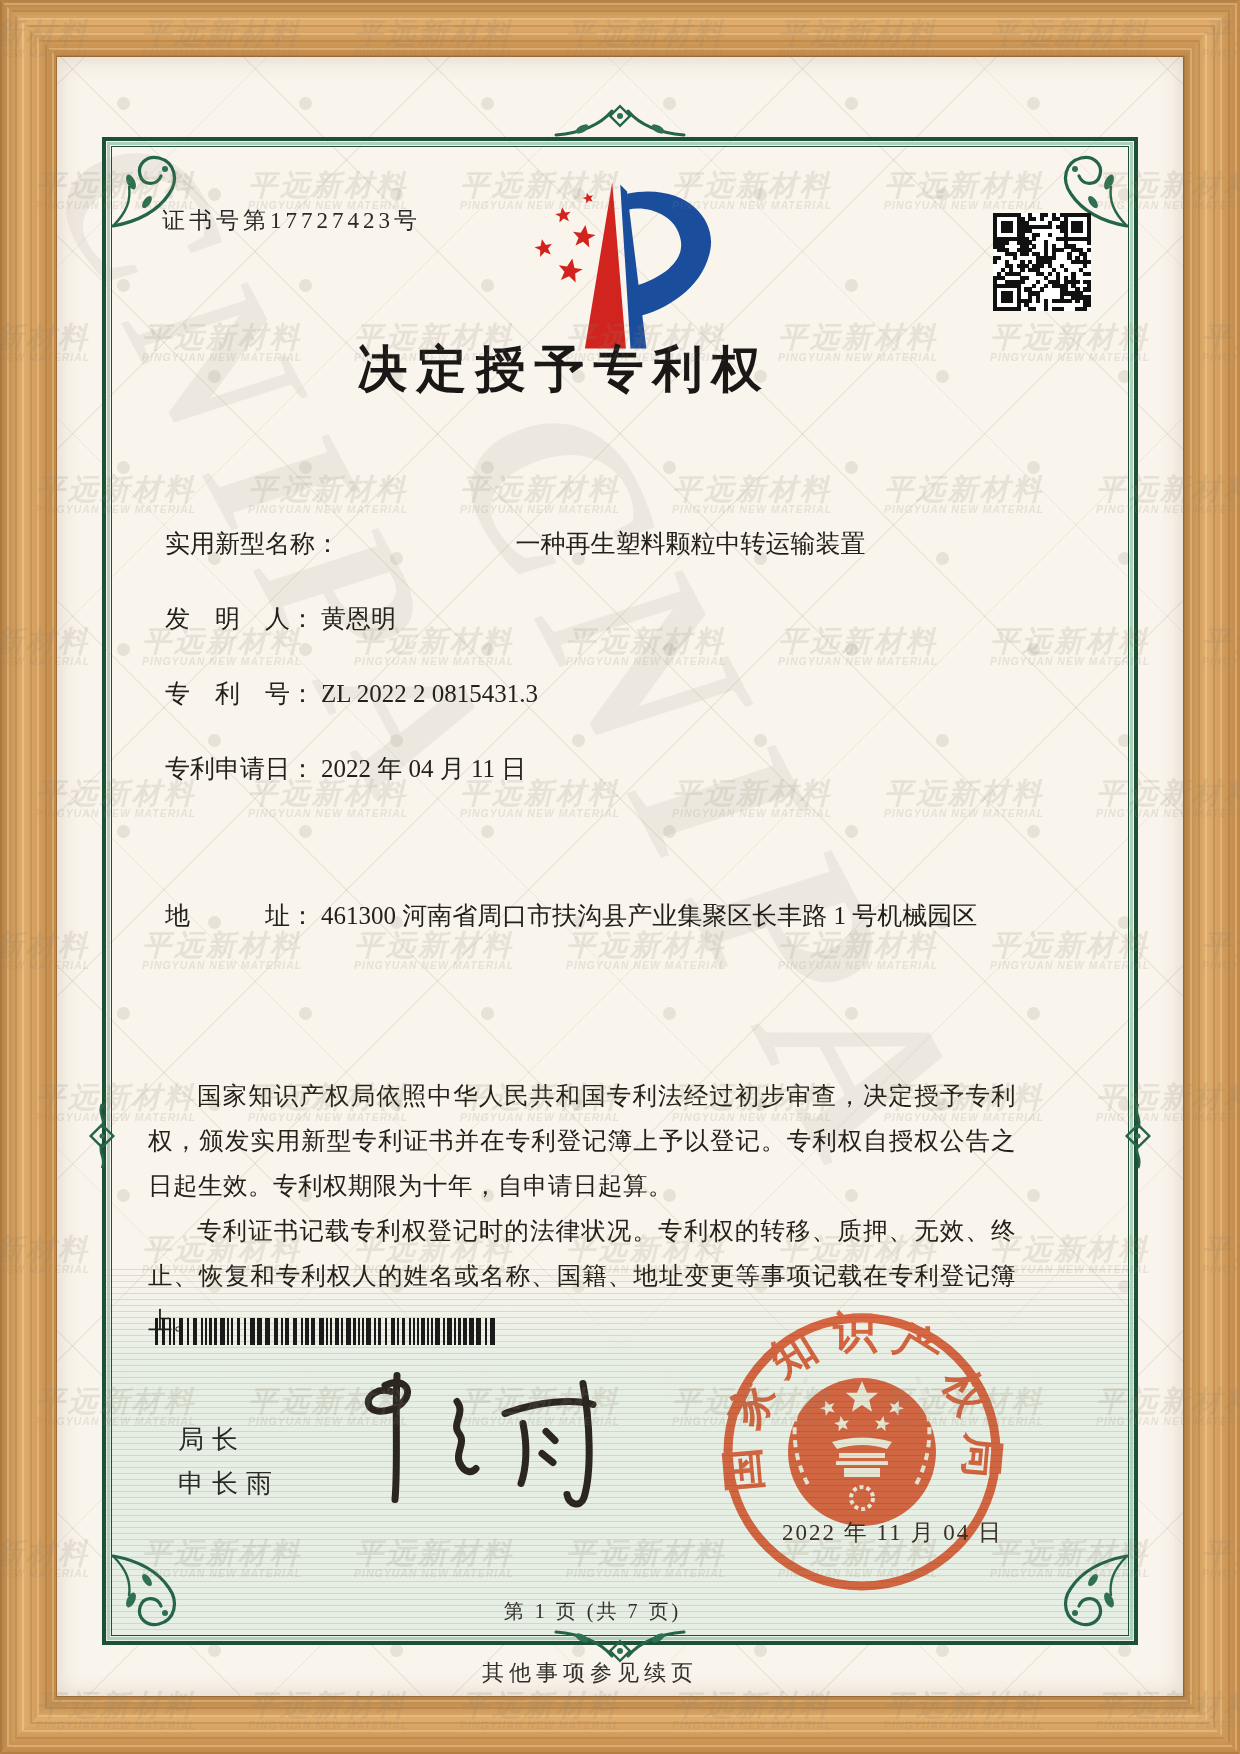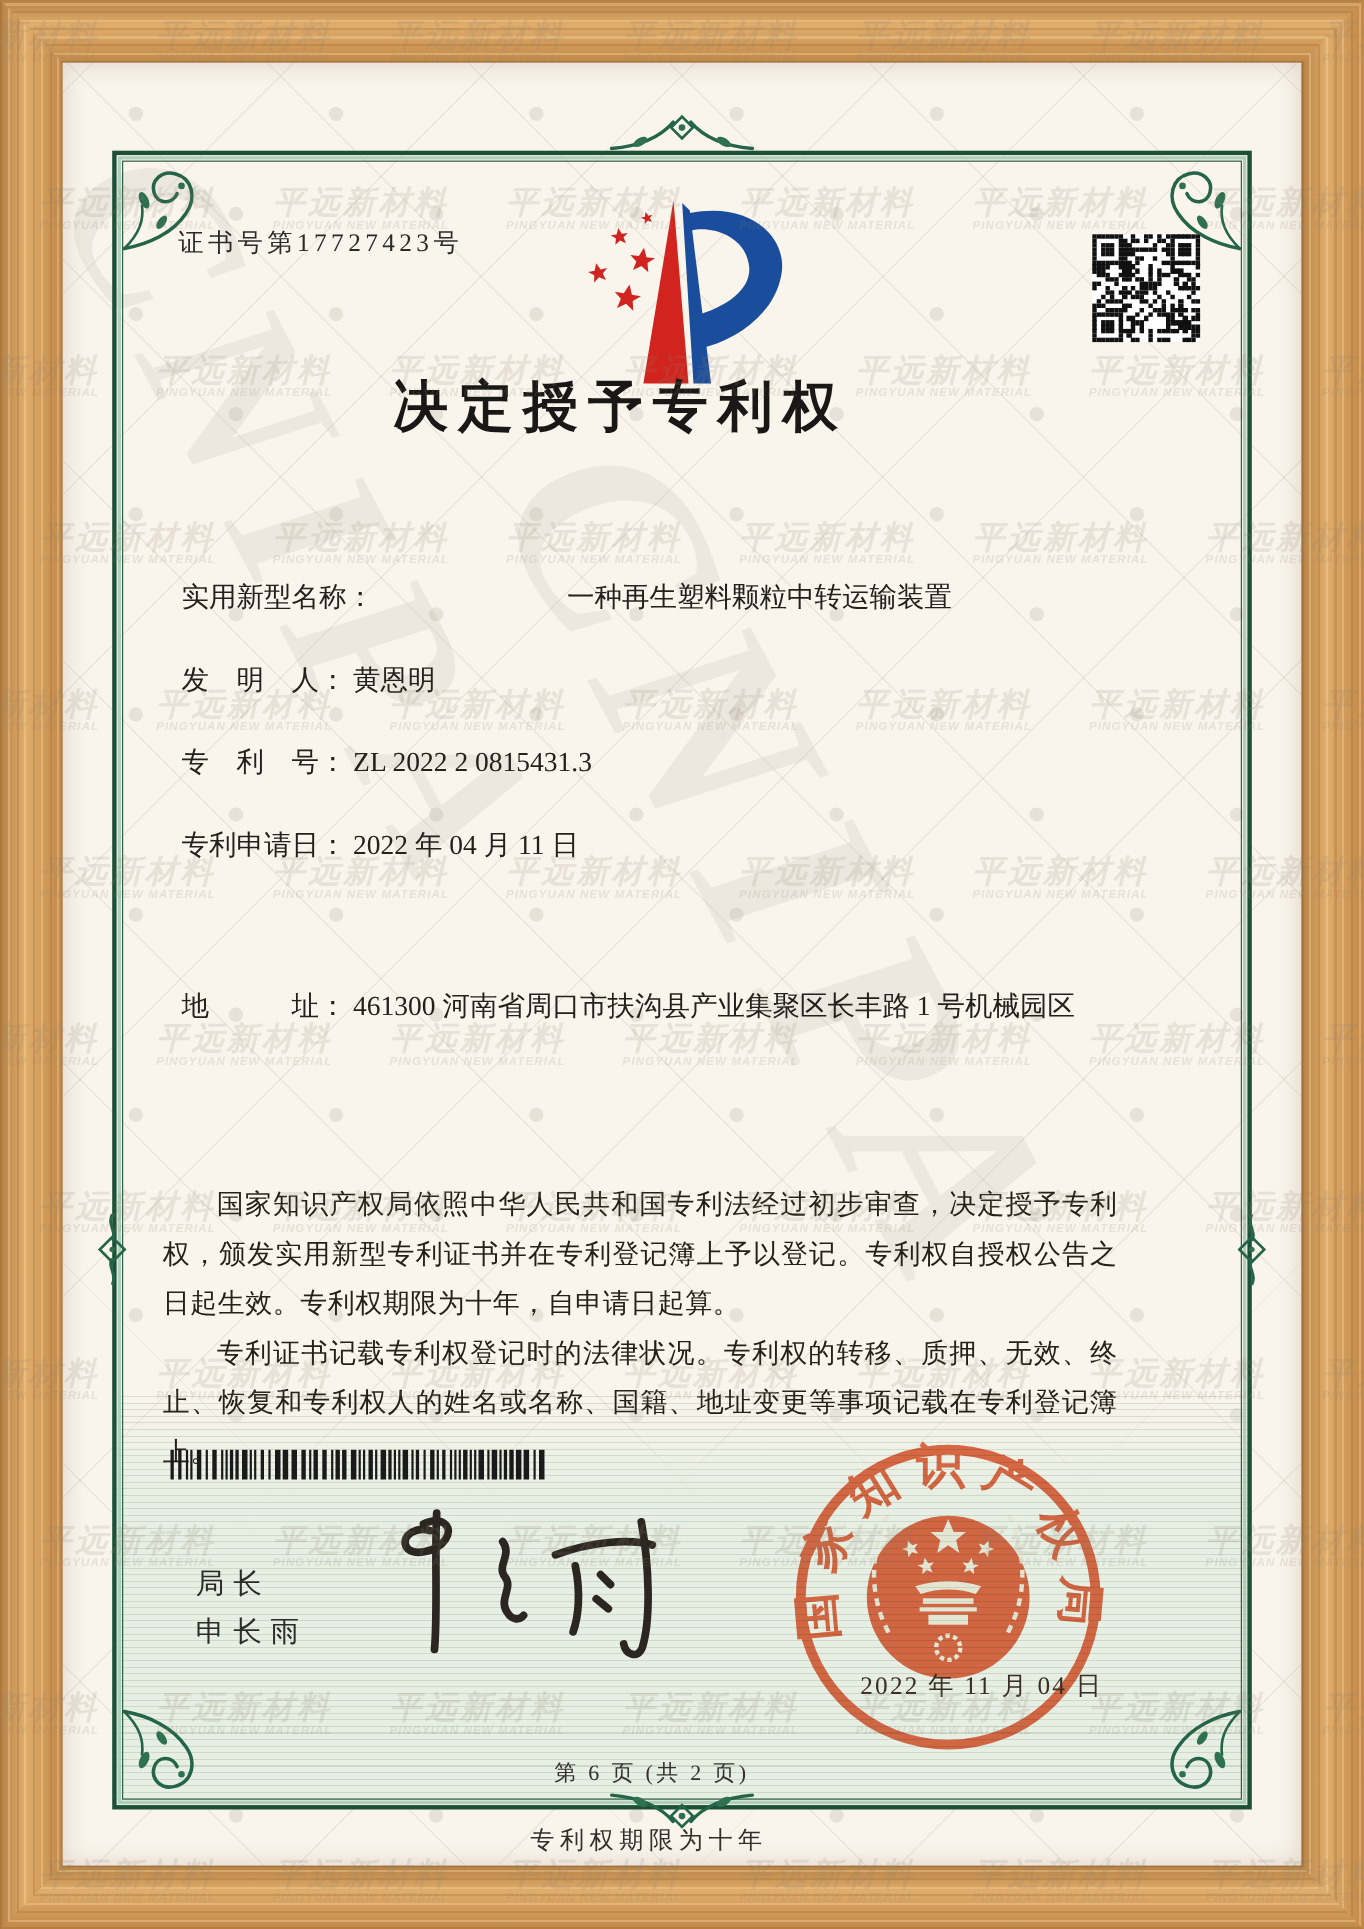--- a/index.html
+++ b/index.html
@@ -750,22 +750,22 @@
         <path d="M205,75 C222,112 222,152 202,186" stroke="#fdf6ee" stroke-width="4" fill="none" stroke-dasharray="7 6"></path>
         <circle cx="150" cy="196" r="11" fill="none" stroke="#fdf6ee" stroke-width="4" stroke-dasharray="4 3"></circle>
         <path id="sealArc" d="M 59 202.5 A 105 105 0 1 1 241 202.5" fill="none"></path>
         <text font-size="44" font-weight="bold" fill="#e4603a" letter-spacing="14" font-family="'Liberation Serif','DejaVu Serif',serif">
           <textPath href="#sealArc" startOffset="50%" text-anchor="middle">国家知识产权局</textPath>
         </text>
       </svg>
     </div>
     <div class="seal-date">2022 年 11 月 04 日</div>
 
-    <div class="page-info">第 6 页 (共 2 页)</div>
-    <div class="footer-note">专利权期限为十年</div>
+    <div class="page-info">第 1 页 (共 7 页)</div>
+    <div class="footer-note">其他事项参见续页</div>
   </div>
 
   <div class="wm-layer" id="wmLayer">
       <div class="wm" style="left: -70px; top: 18px;">
         <div class="cn">平远新材料</div>
         <div class="en">PINGYUAN NEW MATERIAL</div>
       </div>
       <div class="wm" style="left: 142px; top: 18px;">
         <div class="cn">平远新材料</div>
         <div class="en">PINGYUAN NEW MATERIAL</div>

